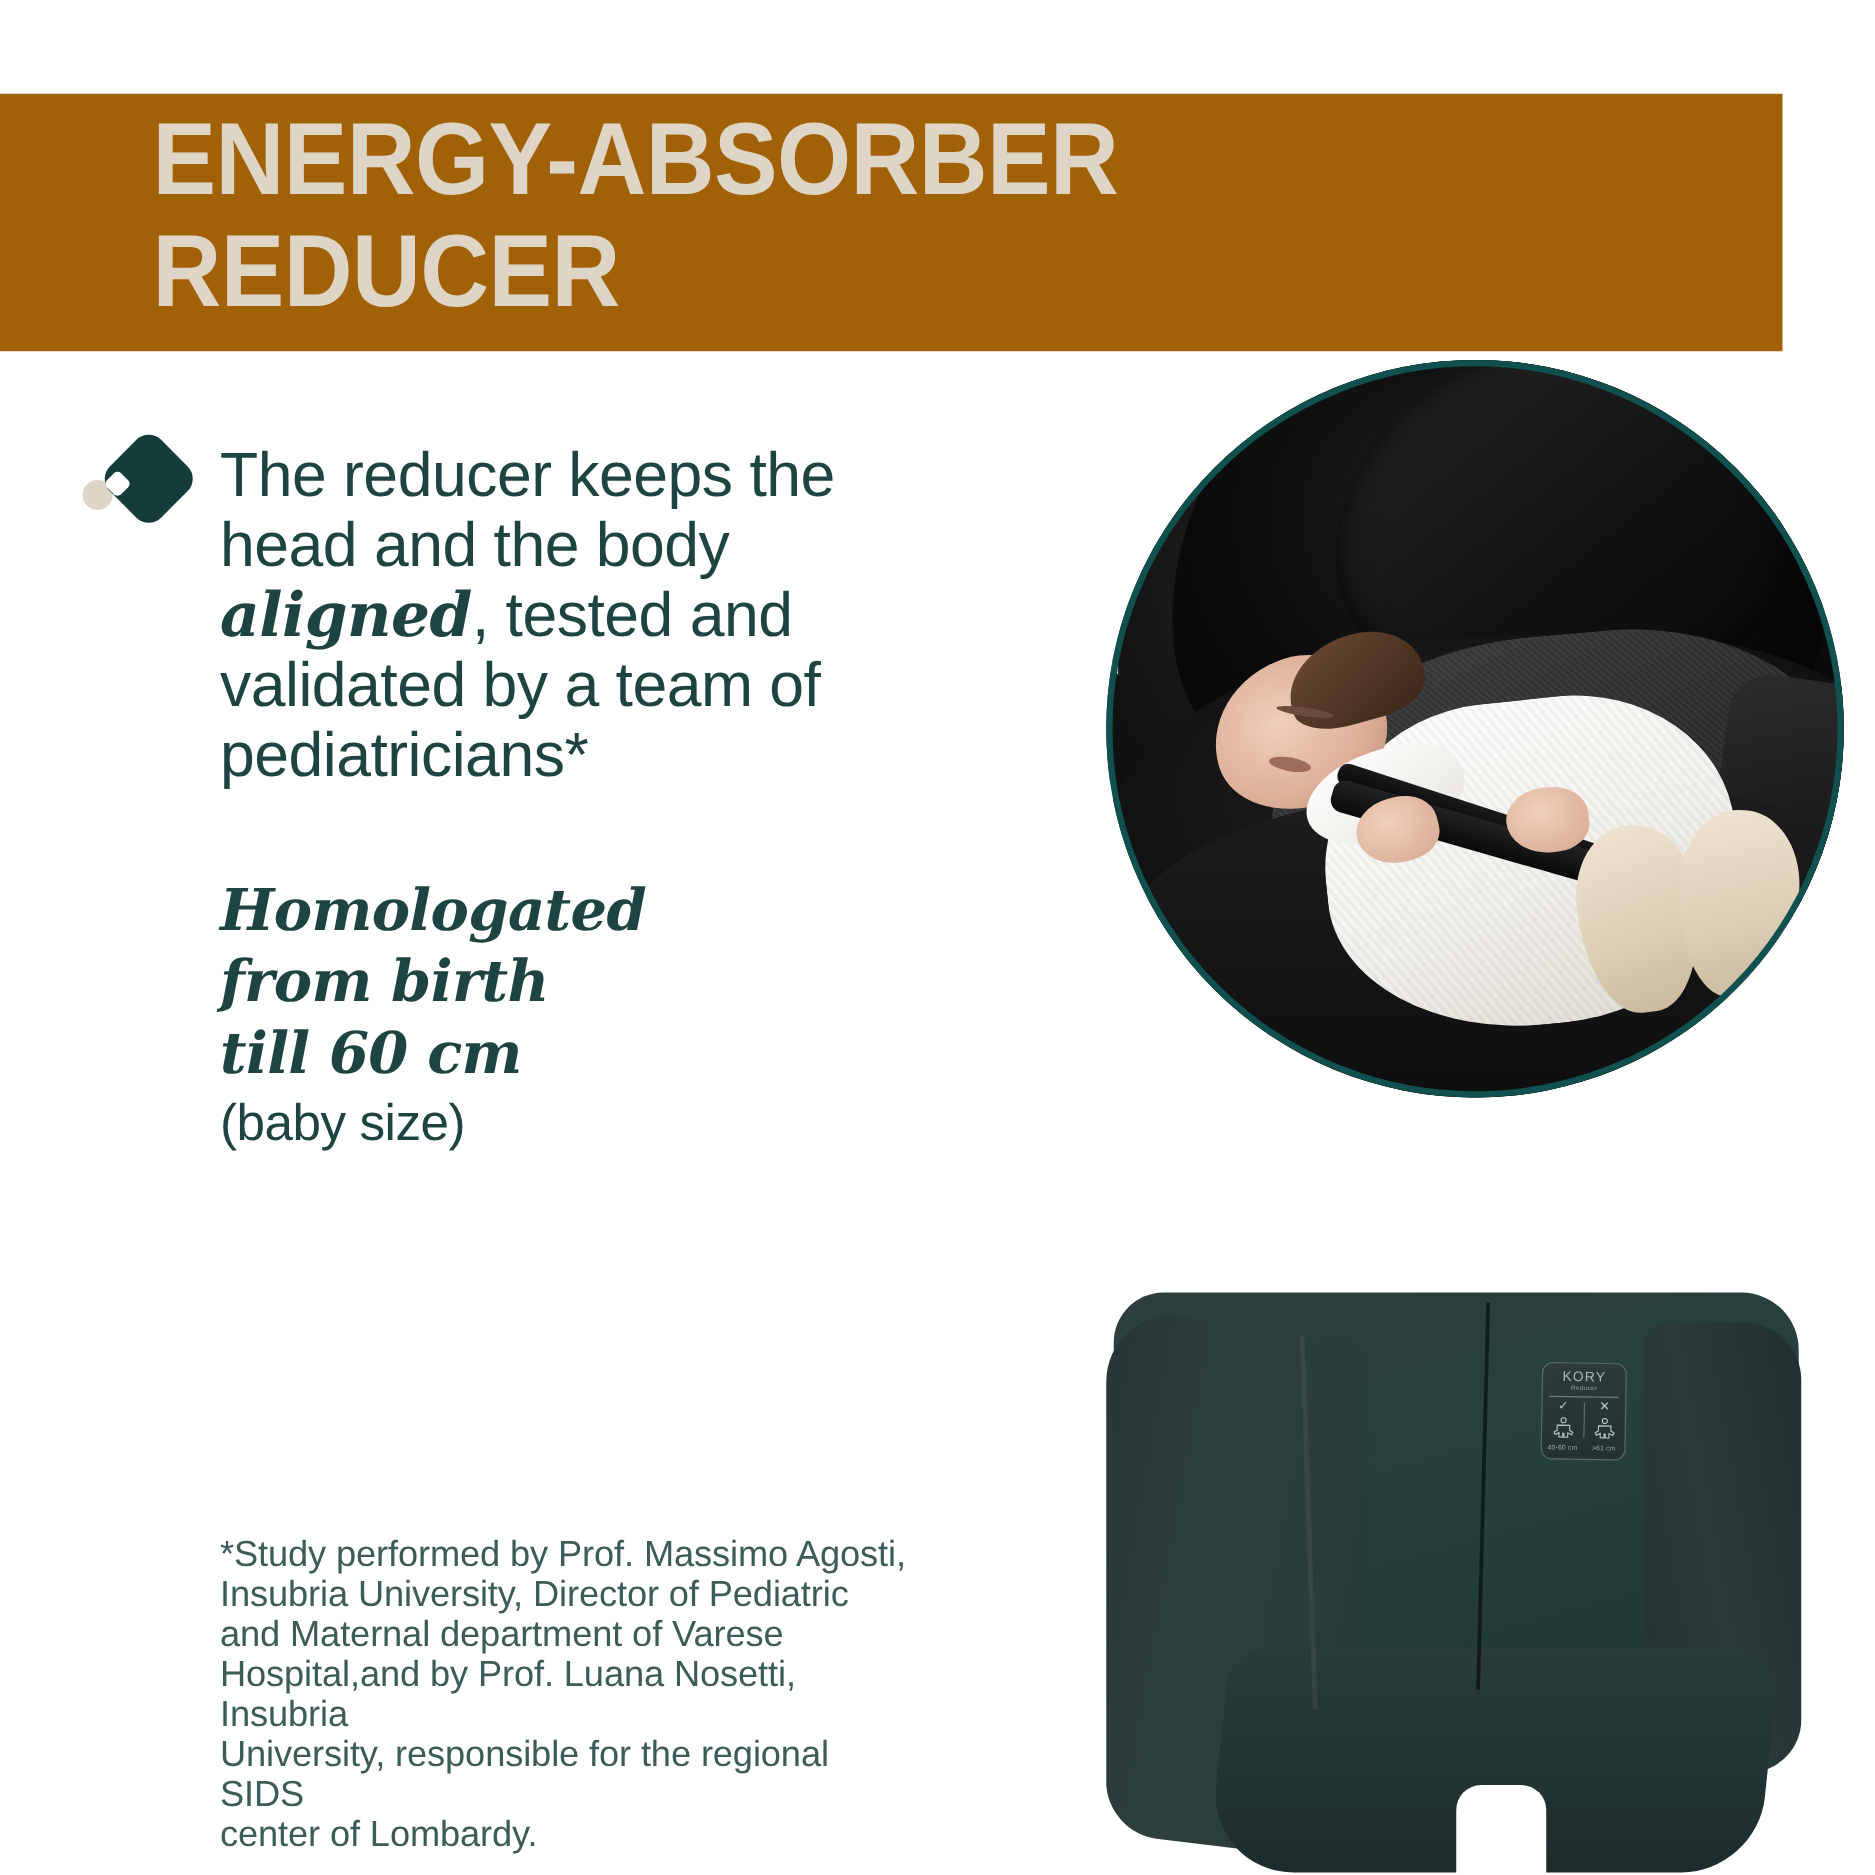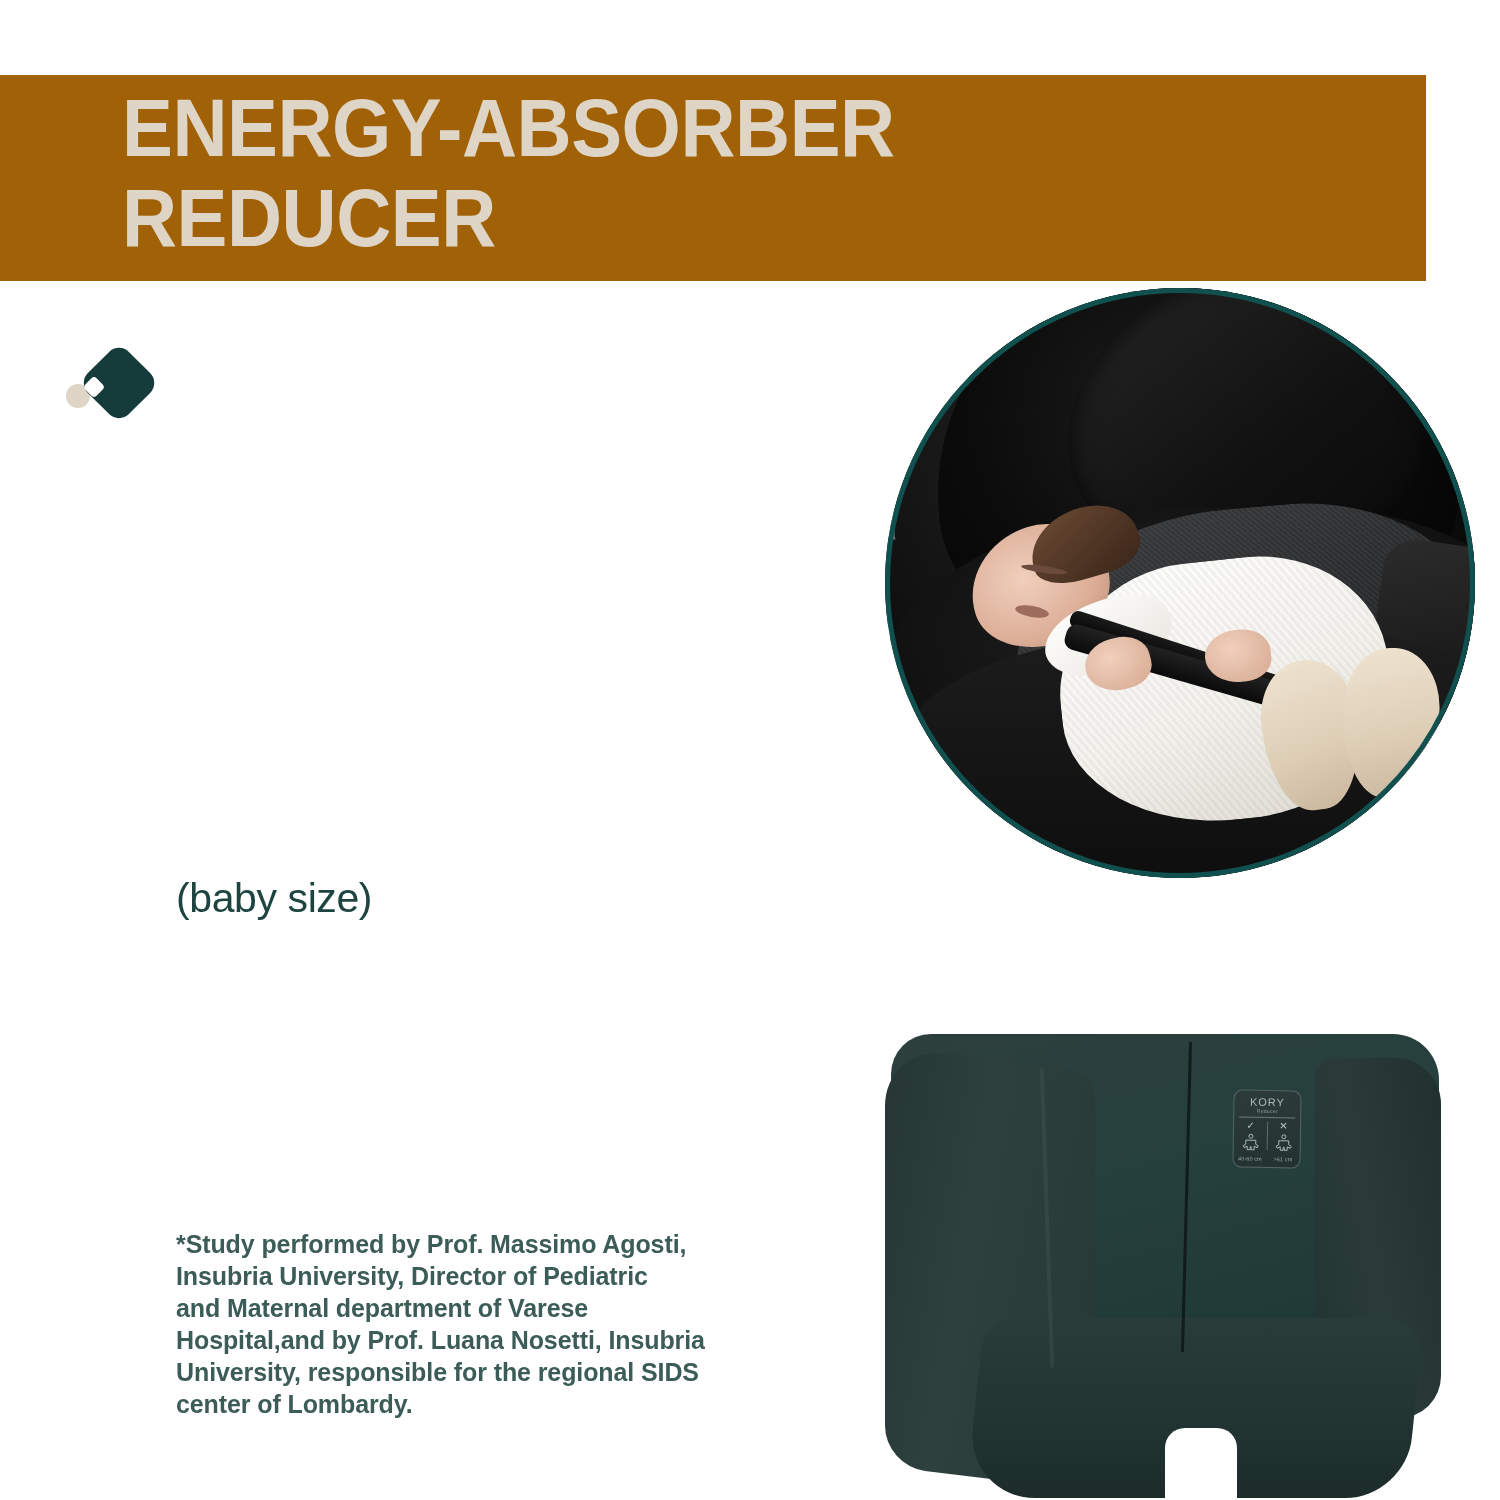--- a/index.html
+++ b/index.html
@@ -108,23 +108,23 @@
     font-size:41px;
     line-height:52px;
     letter-spacing:-0.4px;
   }
 
   .footnote{
     position:absolute;
     left:176px; top:1228px;
     width:560px;
     color:#3C5C58;
-    font-size:25px;
+    font-size:29px;
     line-height:32px;
-    font-weight:700;
+    font-weight:400;
     letter-spacing:-0.1px;
     white-space:pre-line;
     text-indent:0;
   }
 
   
   .photo-circle-wrap{
     position:absolute;
     left:885px; top:288px;
     width:590px; height:590px;
@@ -446,21 +446,25 @@
     <div class="header-title">ENERGY-ABSORBER
 REDUCER</div>
   </div>
 
   <div class="bullet-marker">
     <div class="bullet-dot"></div>
     <div class="bullet-diamond"></div>
     <div class="bullet-notch"></div>
   </div>
 
-
+  <div class="bullet-text"><span>The reducer keeps the head and the body </span><b>aligned</b><span>, tested and validated by a team of pediatricians*</span></div>
+
+  <div class="homologated">Homologated
+from birth
+till 60 cm</div>
   <div class="babysize">(baby size)</div>
 
   <div class="footnote">*Study performed by Prof. Massimo Agosti,
  Insubria University, Director of Pediatric
  and Maternal department of Varese
  Hospital,and by Prof. Luana Nosetti, Insubria
  University, responsible for  the regional SIDS
  center of Lombardy.</div>
 
   <div class="reducer">

